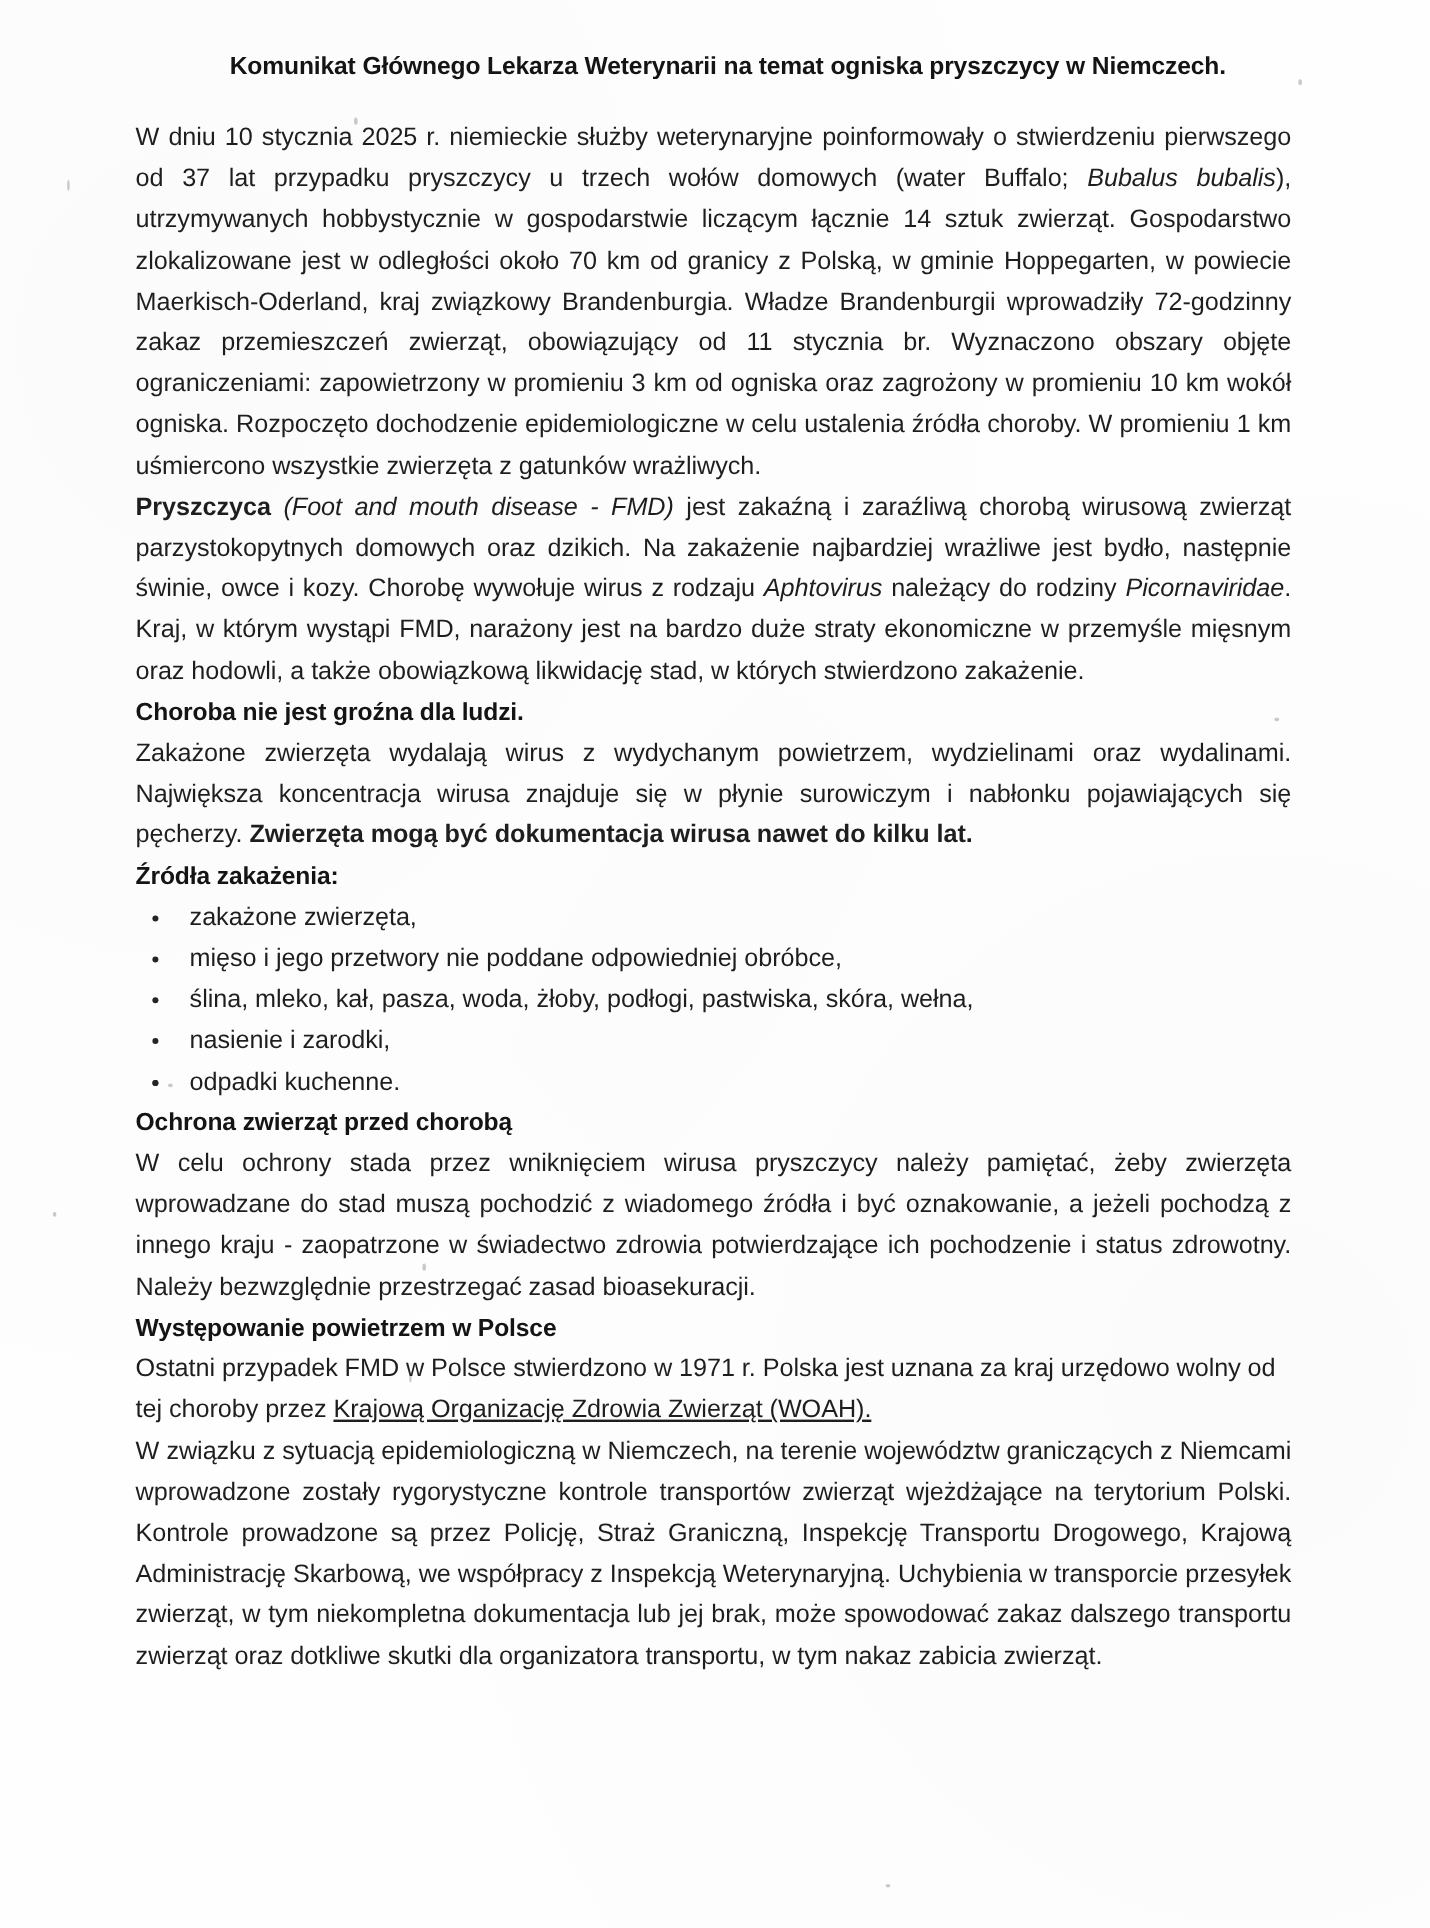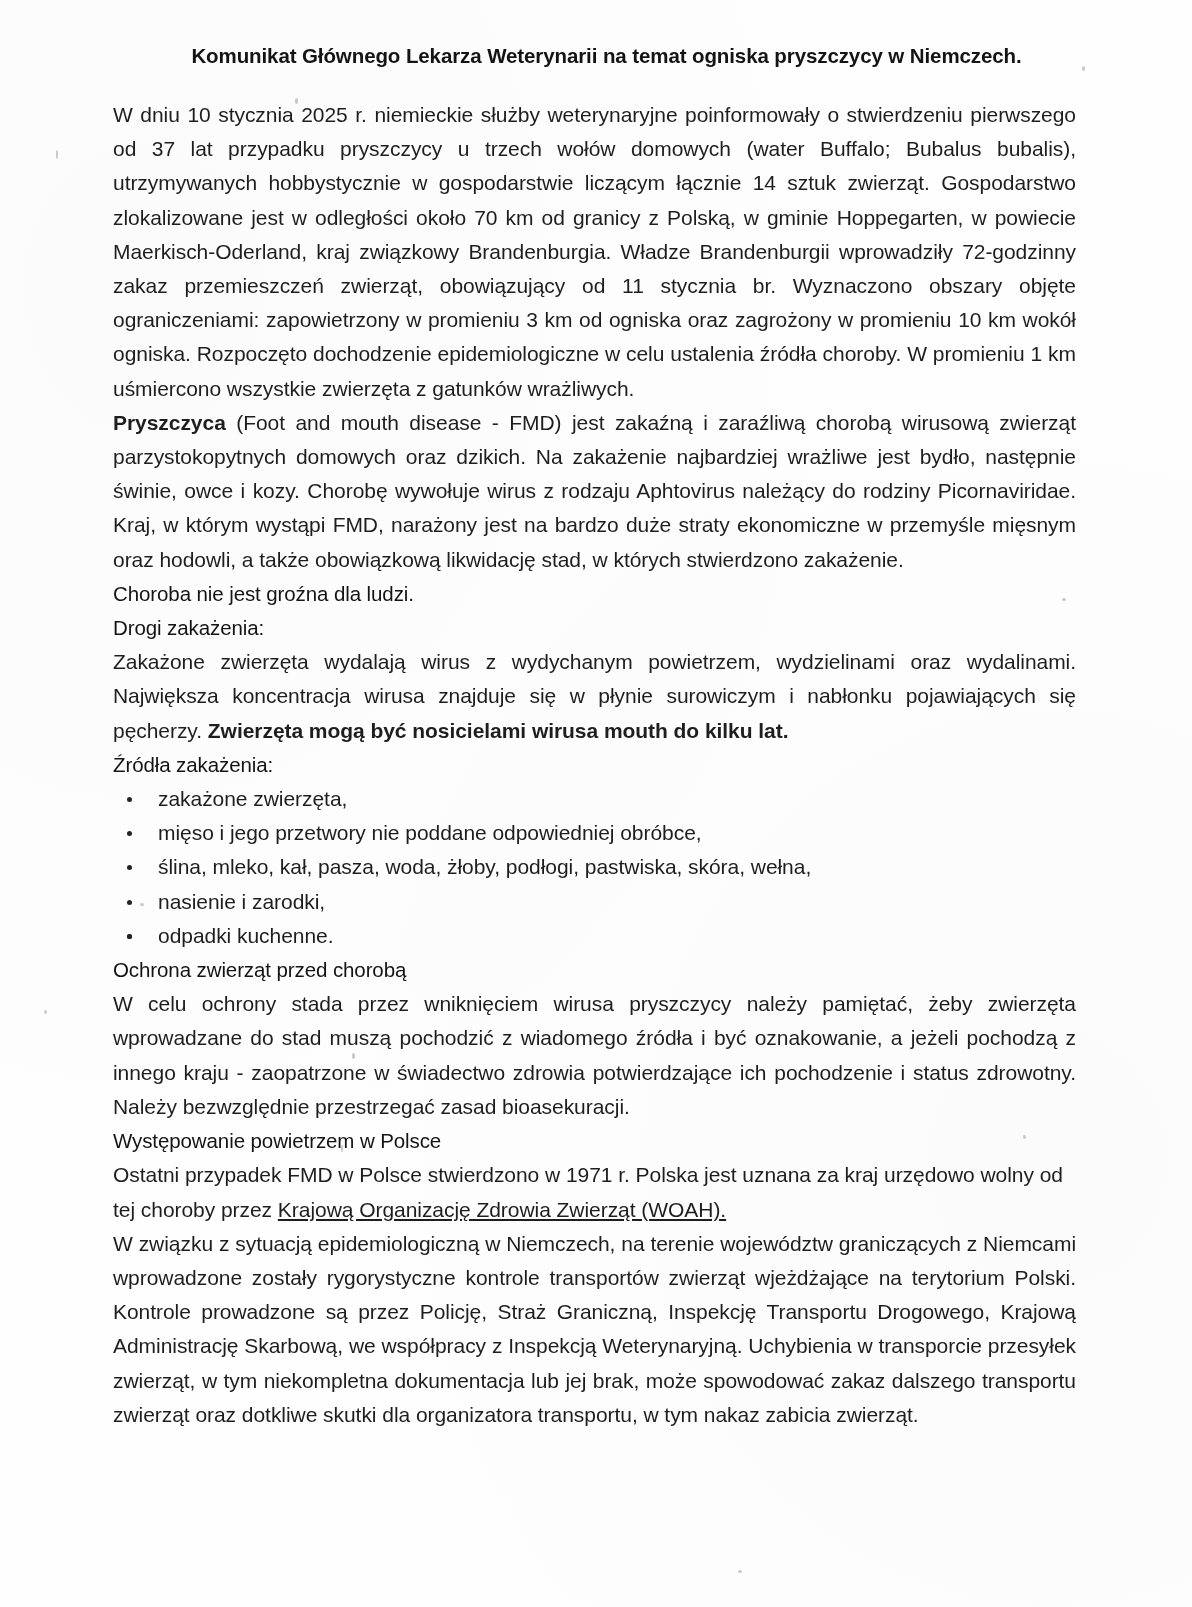--- a/index.html
+++ b/index.html
@@ -60,27 +60,27 @@
 
   p.lead { margin-top: 28px; }
 
   p.tight {
     text-align: left;
   }
 
   h2.section {
     font-size: 20.5px;
     line-height: 34.2px;
-    font-weight: normal;
+    font-weight: bold;
     margin: 0;
     color: #141414;
     letter-spacing: -0.1px;
   }
 
-  .it { }
+  .it { font-style: italic; }
   .bd { font-weight: bold; }
   .ul-link {
     text-decoration: underline;
     text-underline-offset: 2px;
     color: inherit;
     cursor: pointer;
   }
 
   ul.sources {
     list-style: none;
@@ -135,23 +135,22 @@
 <div class="page">
 
   <h1 class="doc-title">Komunikat Głównego Lekarza Weterynarii na temat ogniska pryszczycy w Niemczech.</h1>
 
   <p class="body lead"><span>W dniu 10 stycznia 2025 r. niemieckie służby weterynaryjne poinformowały o stwierdzeniu pierwszego od 37 lat przypadku pryszczycy u trzech wołów domowych (water Buffalo; </span><span class="it">Bubalus bubalis</span><span>), utrzymywanych hobbystycznie w gospodarstwie liczącym łącznie 14 sztuk zwierząt. Gospodarstwo zlokalizowane jest w odległości około 70 km od granicy z Polską, w gminie Hoppegarten, w powiecie Maerkisch-Oderland, kraj związkowy Brandenburgia. Władze Brandenburgii wprowadziły 72-godzinny zakaz przemieszczeń zwierząt, obowiązujący od 11 stycznia br. Wyznaczono obszary objęte ograniczeniami: zapowietrzony w promieniu 3 km od ogniska oraz zagrożony w promieniu 10 km wokół ogniska. Rozpoczęto dochodzenie epidemiologiczne w celu ustalenia źródła choroby. W promieniu 1 km uśmiercono wszystkie zwierzęta z gatunków wrażliwych.</span></p>
 
   <p class="body"><span class="bd">Pryszczyca</span><span> </span><span class="it">(Foot and mouth disease - FMD)</span><span> jest zakaźną i zaraźliwą chorobą wirusową zwierząt parzystokopytnych domowych oraz dzikich. Na zakażenie najbardziej wrażliwe jest bydło, następnie świnie, owce i kozy. Chorobę wywołuje wirus z rodzaju </span><span class="it">Aphtovirus</span><span> należący do rodziny </span><span class="it">Picornaviridae</span><span>. Kraj, w którym wystąpi FMD, narażony jest na bardzo duże straty ekonomiczne w przemyśle mięsnym oraz hodowli, a także obowiązkową likwidację stad, w których stwierdzono zakażenie.</span></p>
 
   <h2 class="section">Choroba nie jest groźna dla ludzi.</h2>
 
-  <h2 class="section">Drogi zakażenia:</h2>
 
-  <p class="body"><span>Zakażone zwierzęta wydalają wirus z wydychanym powietrzem, wydzielinami oraz wydalinami. Największa koncentracja wirusa znajduje się w płynie surowiczym i nabłonku pojawiających się pęcherzy. </span><span class="bd">Zwierzęta mogą być nosicielami wirusa mouth do kilku lat.</span></p>
+  <p class="body"><span>Zakażone zwierzęta wydalają wirus z wydychanym powietrzem, wydzielinami oraz wydalinami. Największa koncentracja wirusa znajduje się w płynie surowiczym i nabłonku pojawiających się pęcherzy. </span><span class="bd">Zwierzęta mogą być dokumentacja wirusa nawet do kilku lat.</span></p>
 
   <h2 class="section">Źródła zakażenia:</h2>
 
   <ul class="sources">
     <li><span class="dot"></span><span>zakażone zwierzęta,</span></li>
     <li><span class="dot"></span><span>mięso i jego przetwory nie poddane odpowiedniej obróbce,</span></li>
     <li><span class="dot"></span><span>ślina, mleko, kał, pasza, woda, żłoby, podłogi, pastwiska, skóra, wełna,</span></li>
     <li><span class="dot"></span><span>nasienie i zarodki,</span></li>
     <li><span class="dot"></span></li>
     <li><span class="dot"></span><span>odpadki kuchenne.</span></li>

